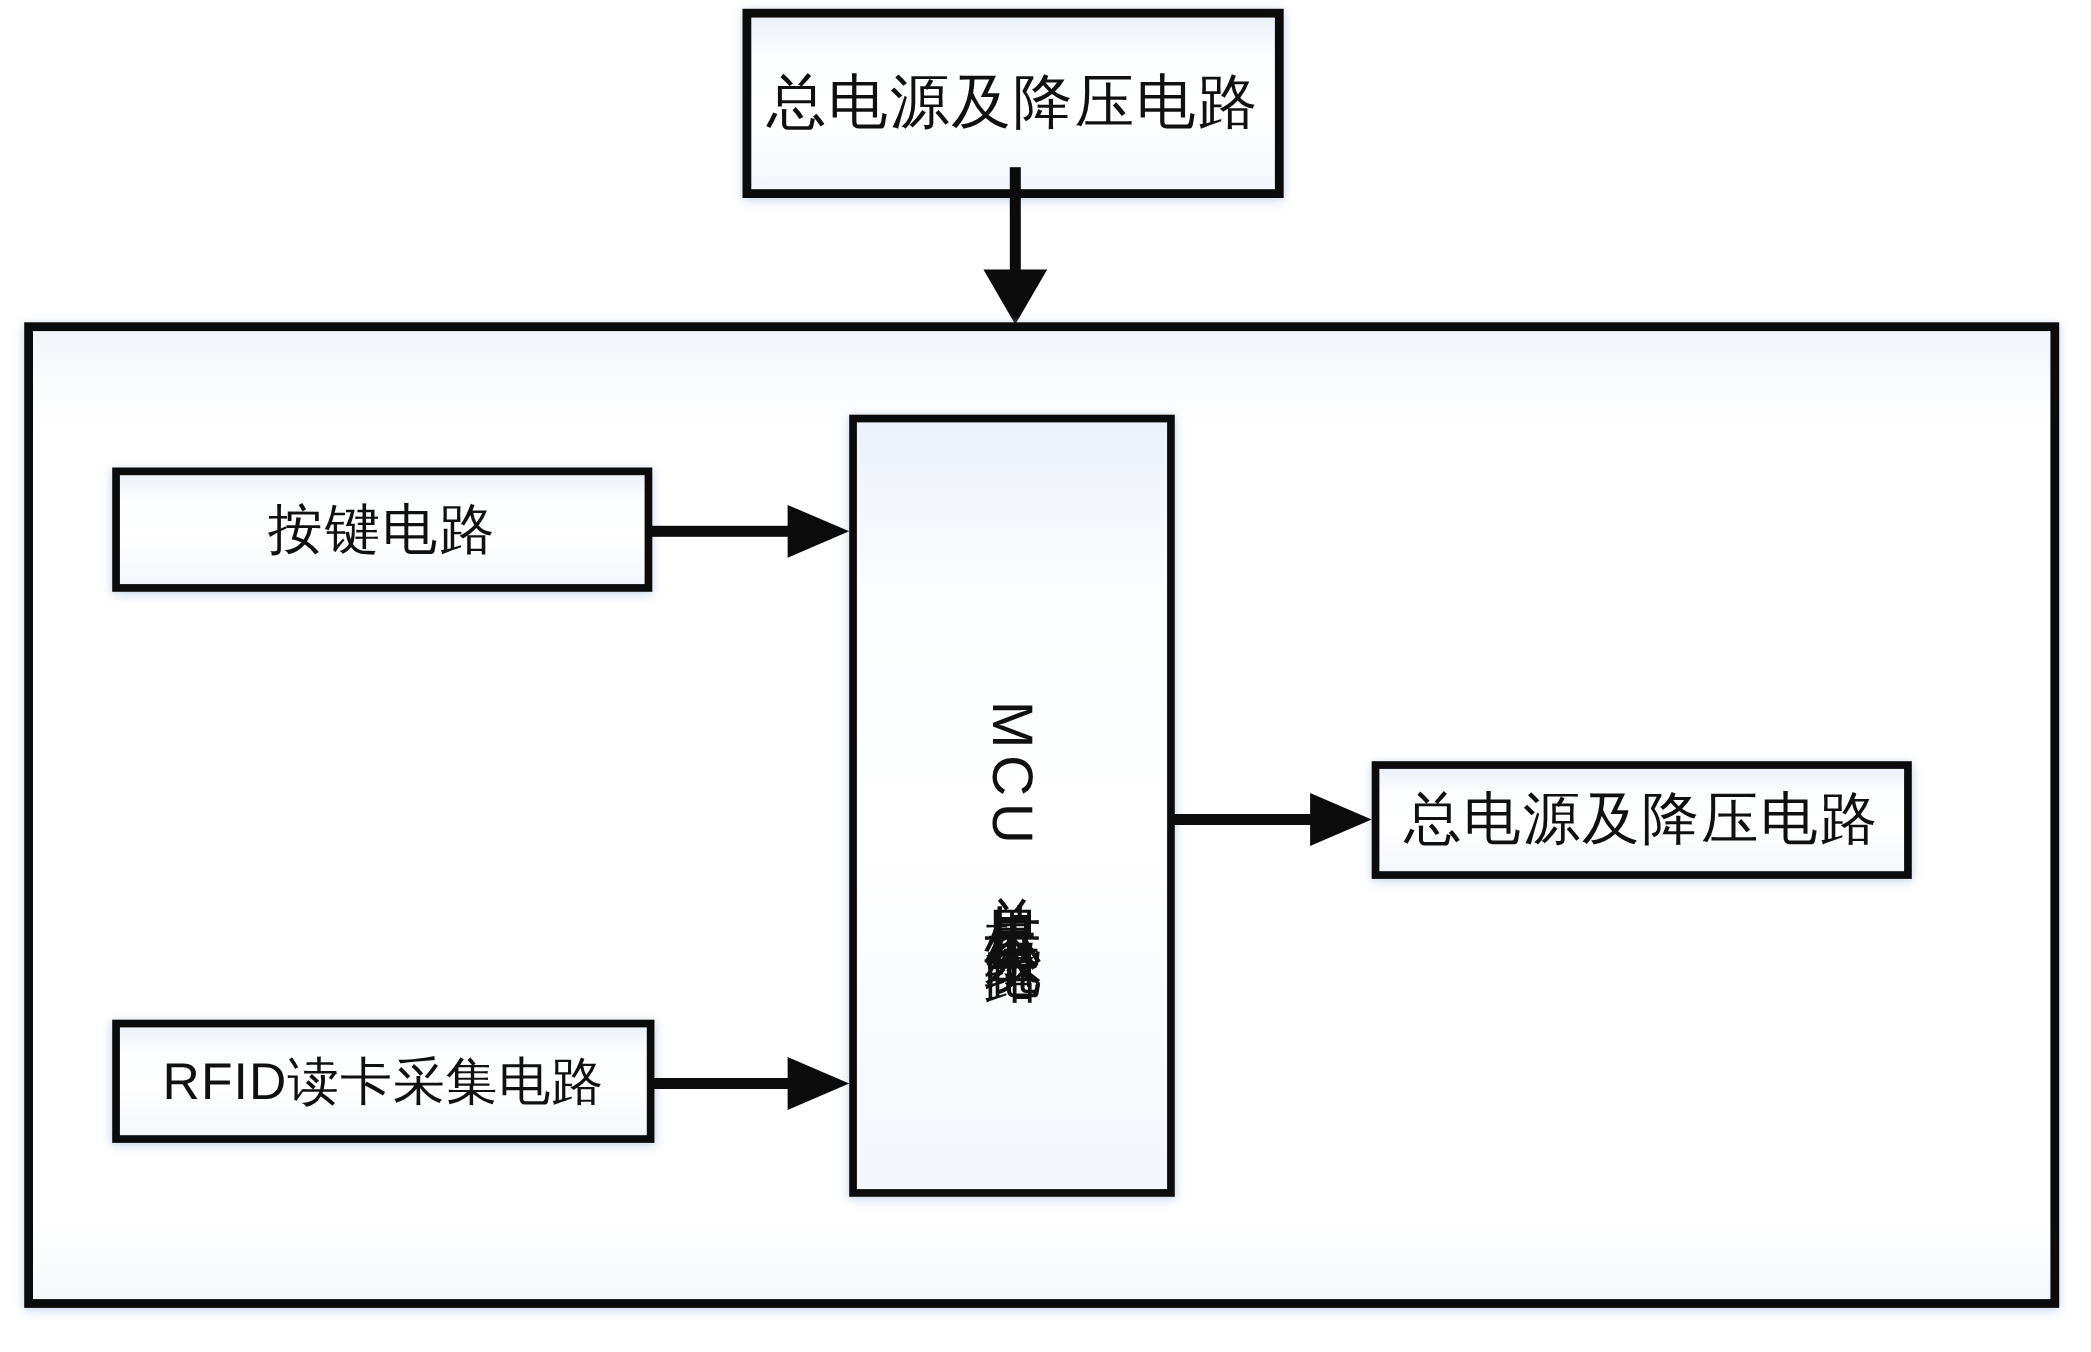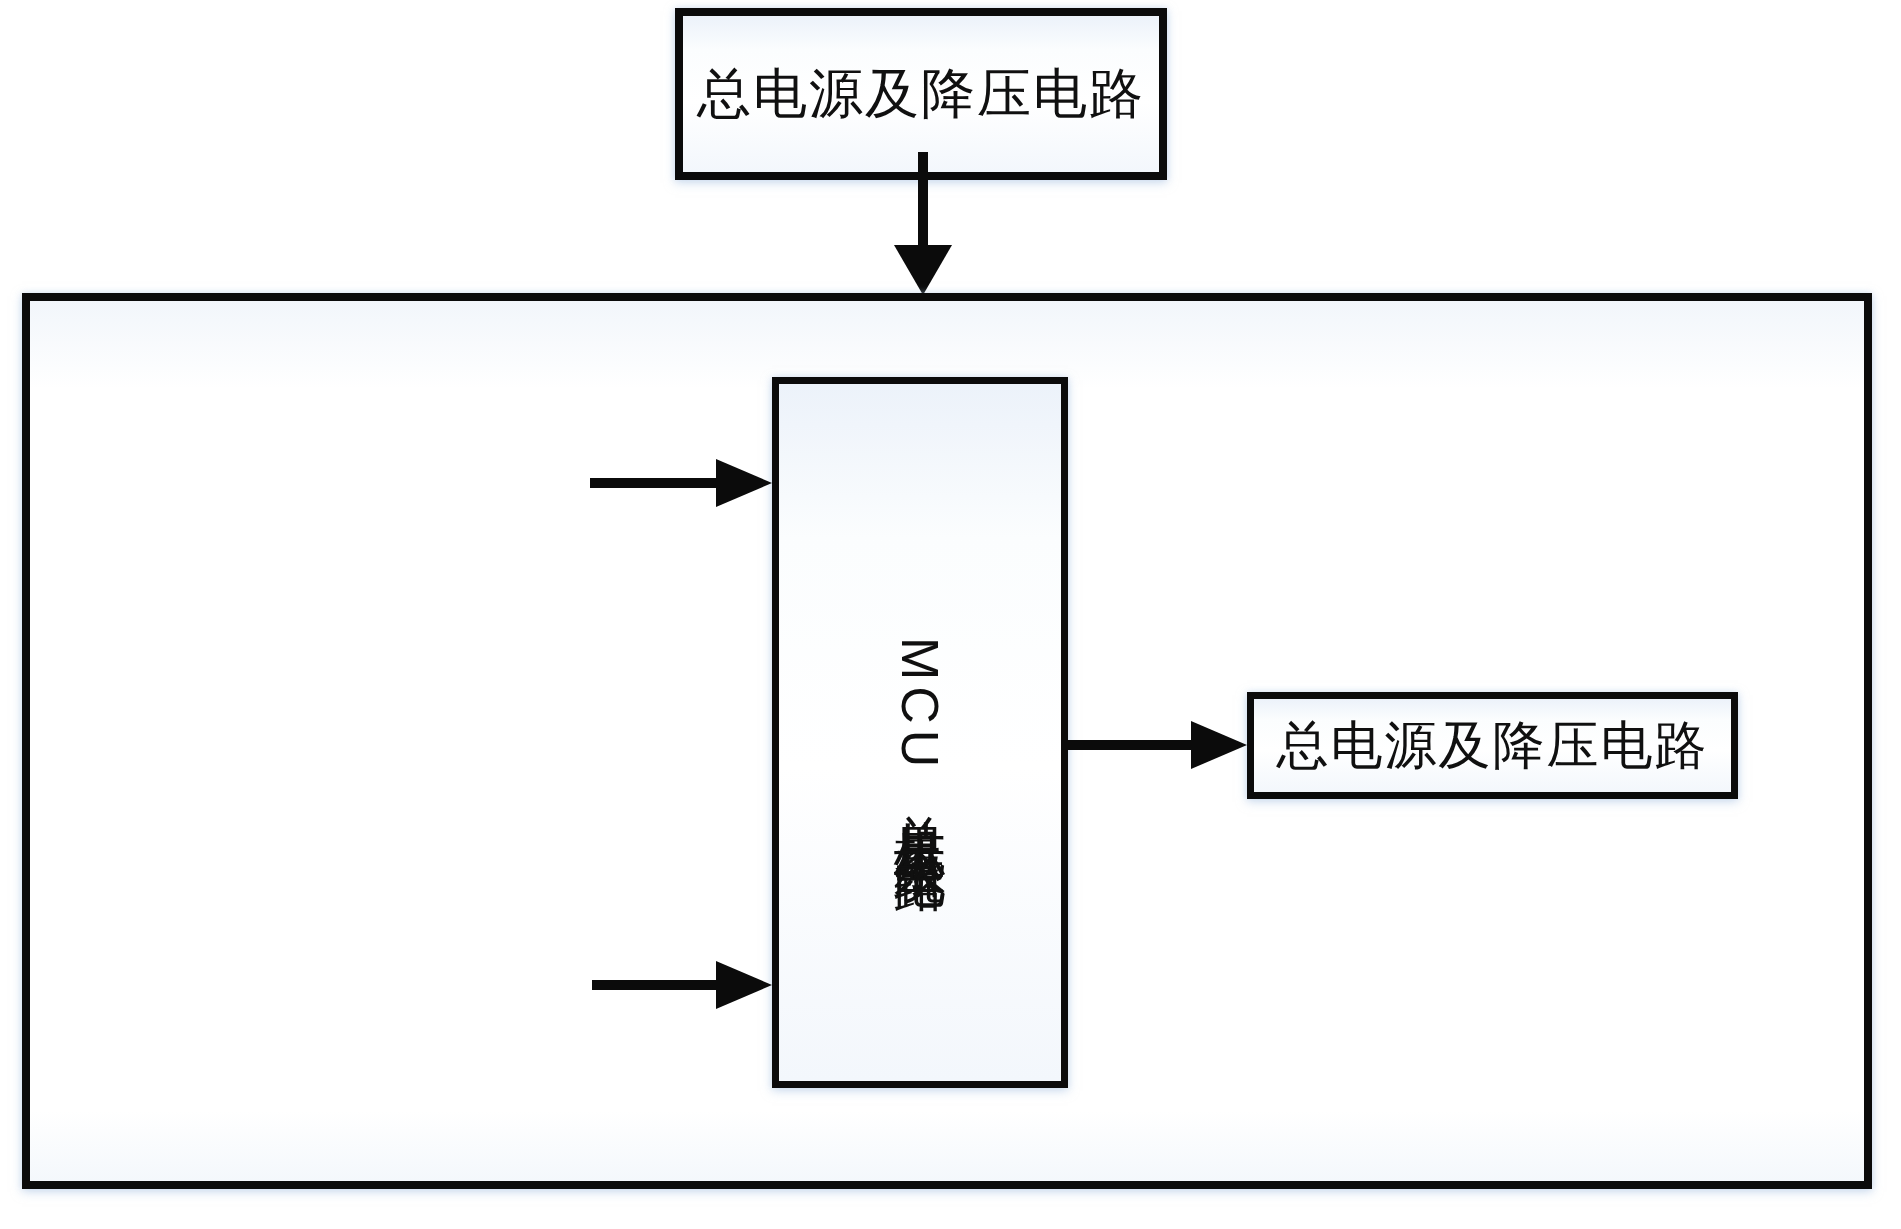--- a/index.html
+++ b/index.html
@@ -99,21 +99,27 @@
 
   <div class="box box-power">
     <span class="label">总电源及降压电路</span>
   </div>
 
   <div class="stem stem-power"></div>
   <div class="head down head-power"></div>
 
   <div class="box box-system"></div>
 
+  <div class="box thin box-button">
+    <span class="label">按键电路</span>
+  </div>
 
+  <div class="box thin box-rfid">
+    <span class="label">RFID读卡采集电路</span>
+  </div>
 
   <div class="box thin box-mcu">
     <span class="label">MCU单片机最小系统电路</span>
   </div>
 
   <div class="box thin box-relay">
     <span class="label">总电源及降压电路</span>
   </div>
 
   <div class="stem stem-button"></div>

